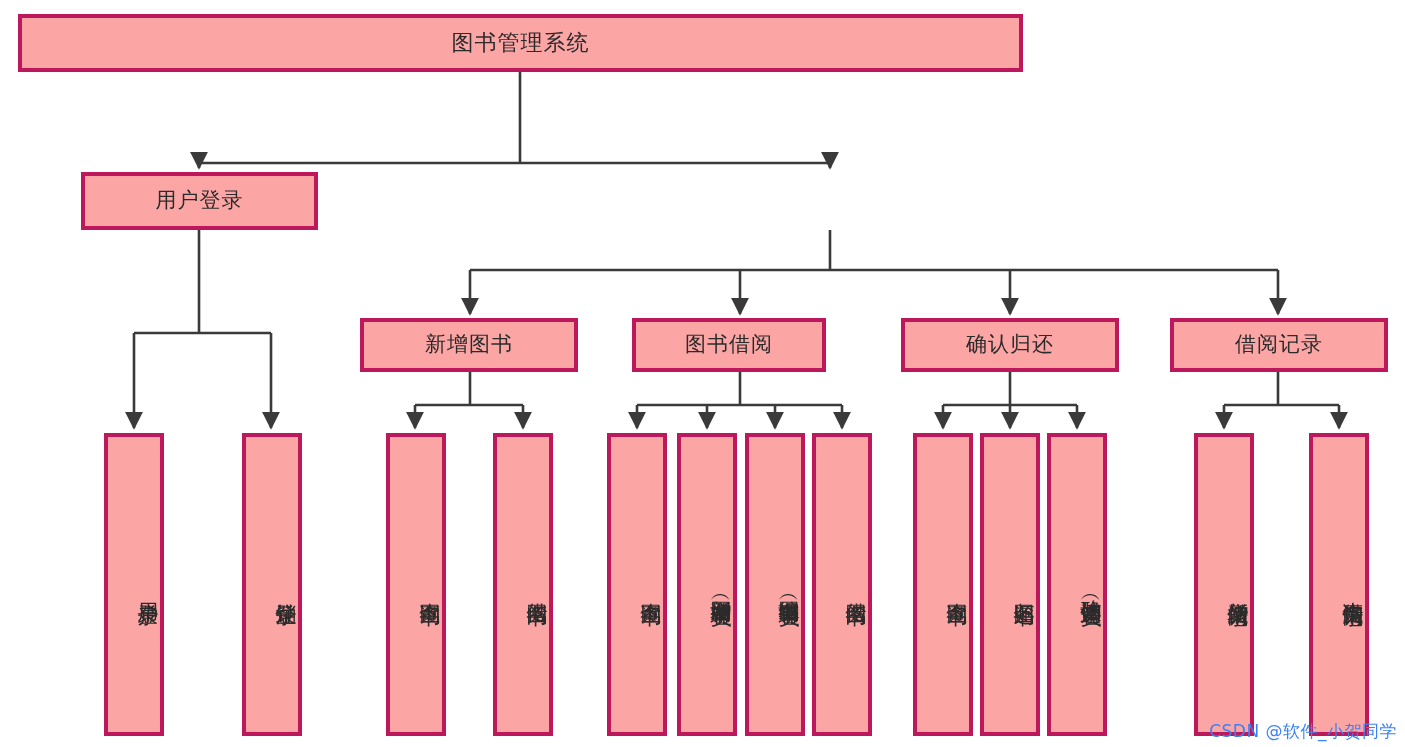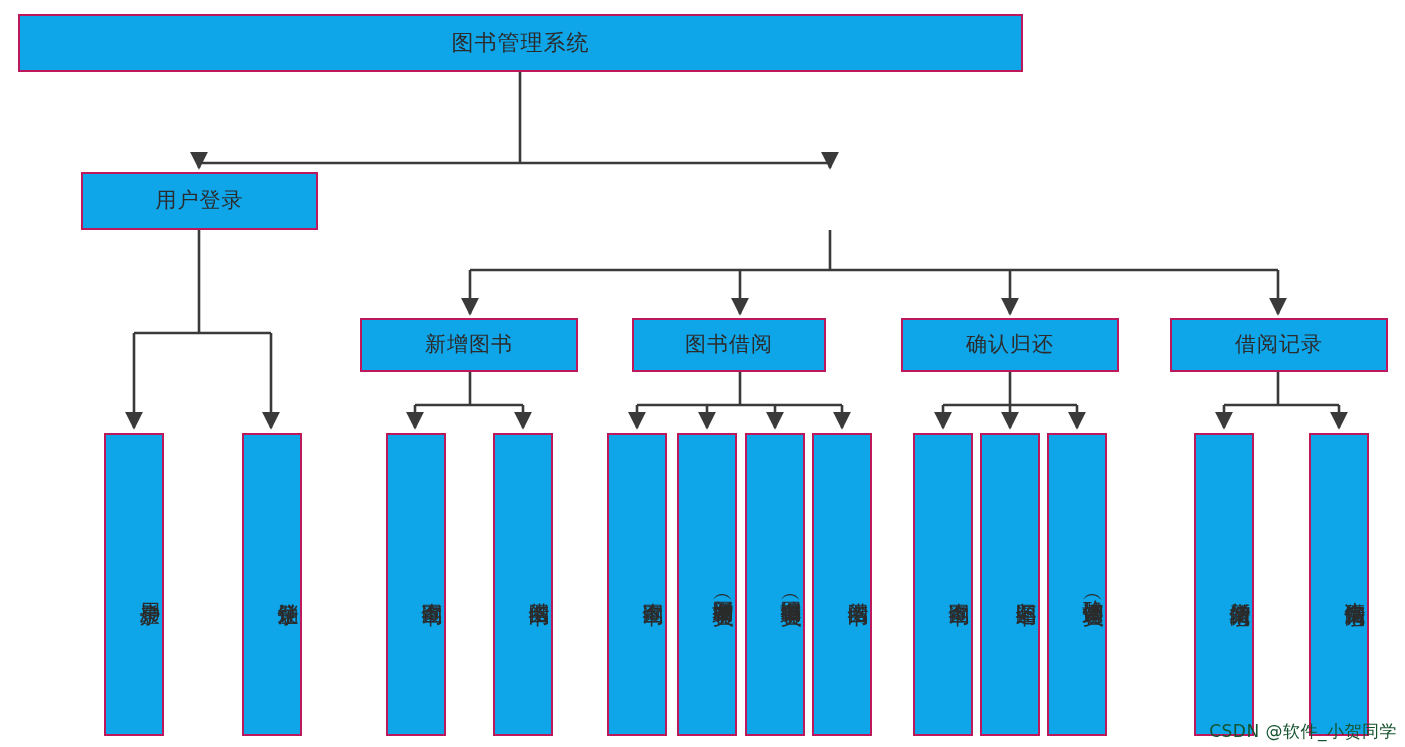--- a/index.html
+++ b/index.html
@@ -22,22 +22,22 @@
     position: absolute;
     left: 0;
     top: 0;
     width: 1405px;
     height: 747px;
     pointer-events: none;
   }
   .node {
     position: absolute;
     box-sizing: border-box;
-    border: 2px solid #be185d;
-    background: #0ea5e9;
+    border: 4px solid #be185d;
+    background: #fca5a5;
     display: flex;
     align-items: center;
     justify-content: center;
     color: #2b2b2b;
   }
   .node.horizontal {
     font-size: 21px;
     letter-spacing: 1px;
     line-height: 1.1;
   }
@@ -57,21 +57,21 @@
     white-space: nowrap;
   }
   .node.root {
     font-size: 22px;
   }
   .watermark {
     position: absolute;
     right: 8px;
     bottom: 4px;
     font-size: 17px;
-    color: #14532d;
+    color: #3b82f6;
     letter-spacing: 0.5px;
     white-space: nowrap;
   }
 </style>
 </head>
 <body>
 
 <div id="diagram-root">
 
   <svg class="connectors" viewBox="0 0 1405 747" xmlns="http://www.w3.org/2000/svg">

